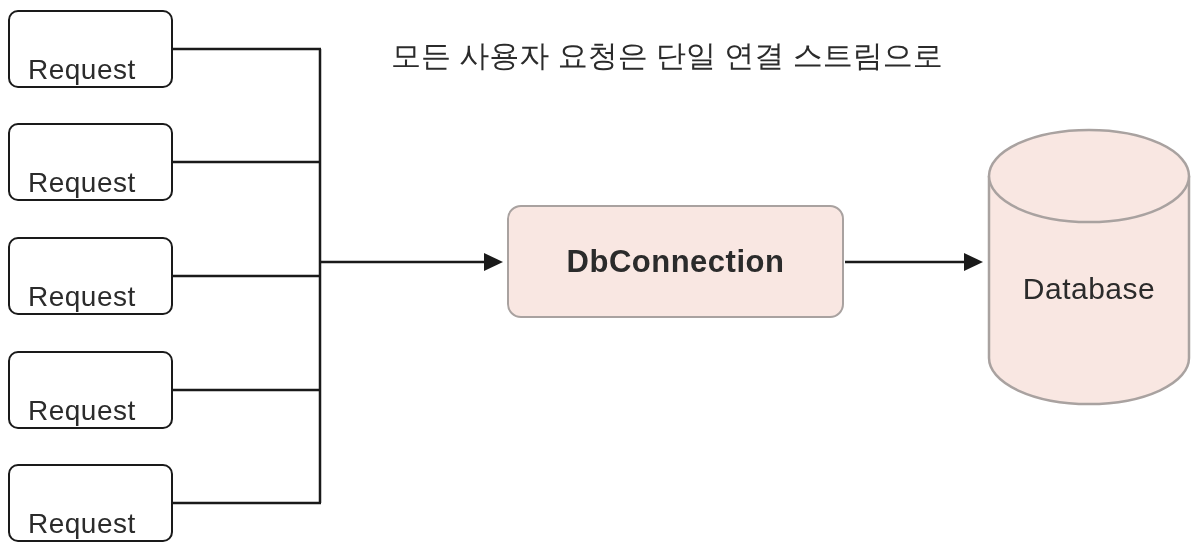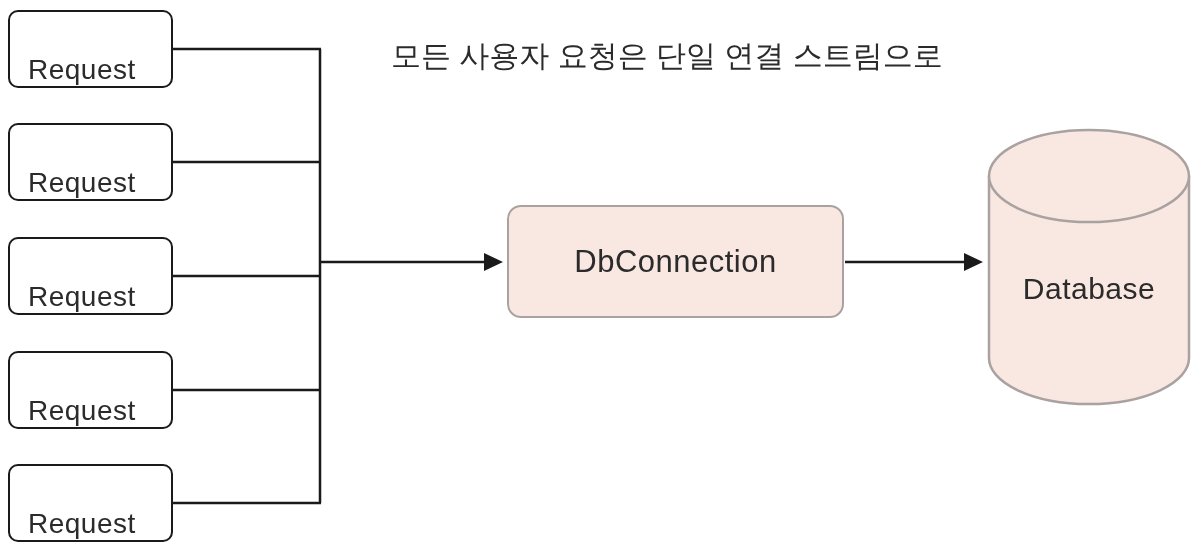--- a/index.html
+++ b/index.html
@@ -64,20 +64,21 @@
     background: #f9e7e2;
     border: 2px solid #a9a2a0;
     border-radius: 14px;
     box-sizing: border-box;
     display: flex;
     align-items: center;
     justify-content: center;
     font-size: 31px;
     color: #2b2b2b;
     letter-spacing: 0.5px;
+    font-weight: bold;
   }
 
   .database-label {
     position: absolute;
     left: 989px;
     top: 272px;
     width: 200px;
     text-align: center;
     font-size: 30px;
     color: #2b2b2b;

